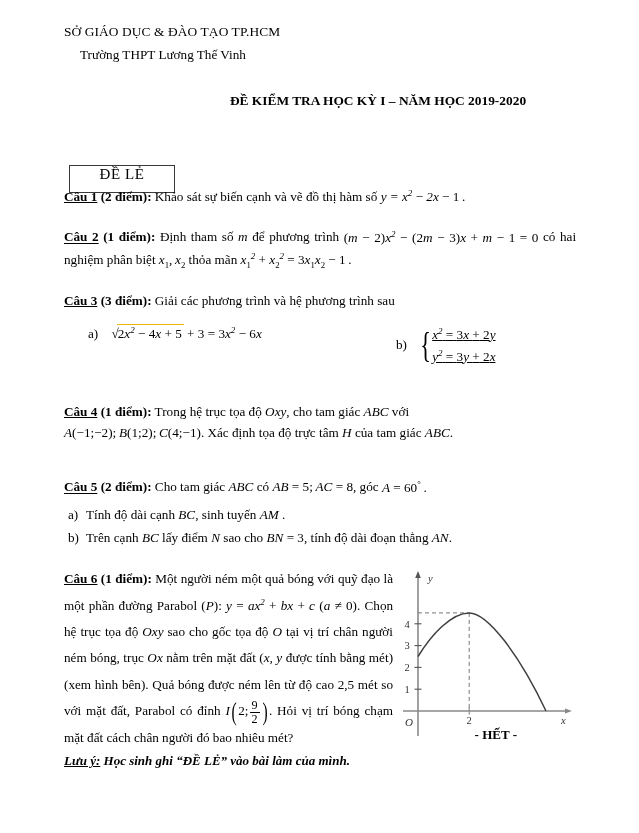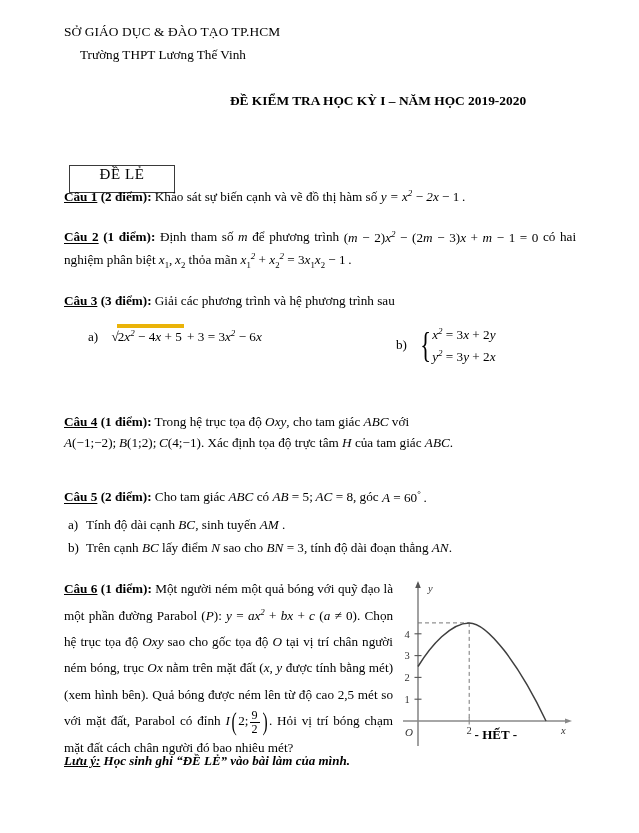--- a/index.html
+++ b/index.html
@@ -102,40 +102,40 @@
   }
   .m .op, .m .num { font-style: normal; }
   sup.e { font-size: .68em; vertical-align: super; font-style: italic; }
   sub.s { font-size: .66em; vertical-align: sub; font-style: normal; }
 
   
   .sqrt { display: inline-block; white-space: nowrap; }
   .sqrt > .rad { font-style: normal; }
   .sqrt > .under {
     display: inline-block;
-    border-top: 4px solid #eab308;
+    border-top: 1px solid #eab308;
     padding: 0 2px 0 1px;
     margin-left: -2px;
   }
 
   
   .sys {
     display: inline-flex;
     align-items: center;
     vertical-align: middle;
   }
   .sys .brace {
     font-size: 36px;
     font-style: normal;
     line-height: .82;
     font-weight: 300;
     transform: scaleX(.62);
     margin-right: -2px;
   }
-  .sys .rows { display: inline-block; line-height: 1.62; }
+  .sys .rows { display: inline-block; line-height: 1.62; text-decoration: underline; }
 
   
   .frac {
     display: inline-flex;
     flex-direction: column;
     align-items: center;
     vertical-align: middle;
     font-size: .92em;
     line-height: 1.02;
     margin: 0 1px;
@@ -255,21 +255,21 @@
           <span class="rows">
             <span class="m" style="display:block">x<sup class="e">2</sup>&nbsp;<span class="op">=</span>&nbsp;<span class="num">3</span>x&nbsp;<span class="op">+</span>&nbsp;<span class="num">2</span>y</span>
             <span class="m" style="display:block">y<sup class="e">2</sup>&nbsp;<span class="op">=</span>&nbsp;<span class="num">3</span>y&nbsp;<span class="op">+</span>&nbsp;<span class="num">2</span>x</span>
           </span>
         </span>
       </div>
     </div>
 
     <div class="spacer-sm"></div>
 
-    <p class="q" style="margin-top:30px">
+    <p class="q" style="margin-top:20px">
       <span class="q-tag"><span class="u">Câu 4</span> <span>(1 điểm):</span></span>
       <span>Trong hệ trục tọa độ</span>
       <span class="m">Oxy</span><span>, cho tam giác</span>
       <span class="m">ABC</span>
       <span>với</span>
       <br>
       <span class="m">A<span class="op">(</span><span class="op">−</span><span class="num">1</span><span class="op">;</span><span class="op">−</span><span class="num">2</span><span class="op">)</span><span class="op">;</span> B<span class="op">(</span><span class="num">1</span><span class="op">;</span><span class="num">2</span><span class="op">)</span><span class="op">;</span> C<span class="op">(</span><span class="num">4</span><span class="op">;</span><span class="op">−</span><span class="num">1</span><span class="op">)</span></span><span>. Xác định tọa độ trực tâm</span>
       <span class="m">H</span>
       <span>của tam giác</span>
       <span class="m">ABC</span><span>.</span>

